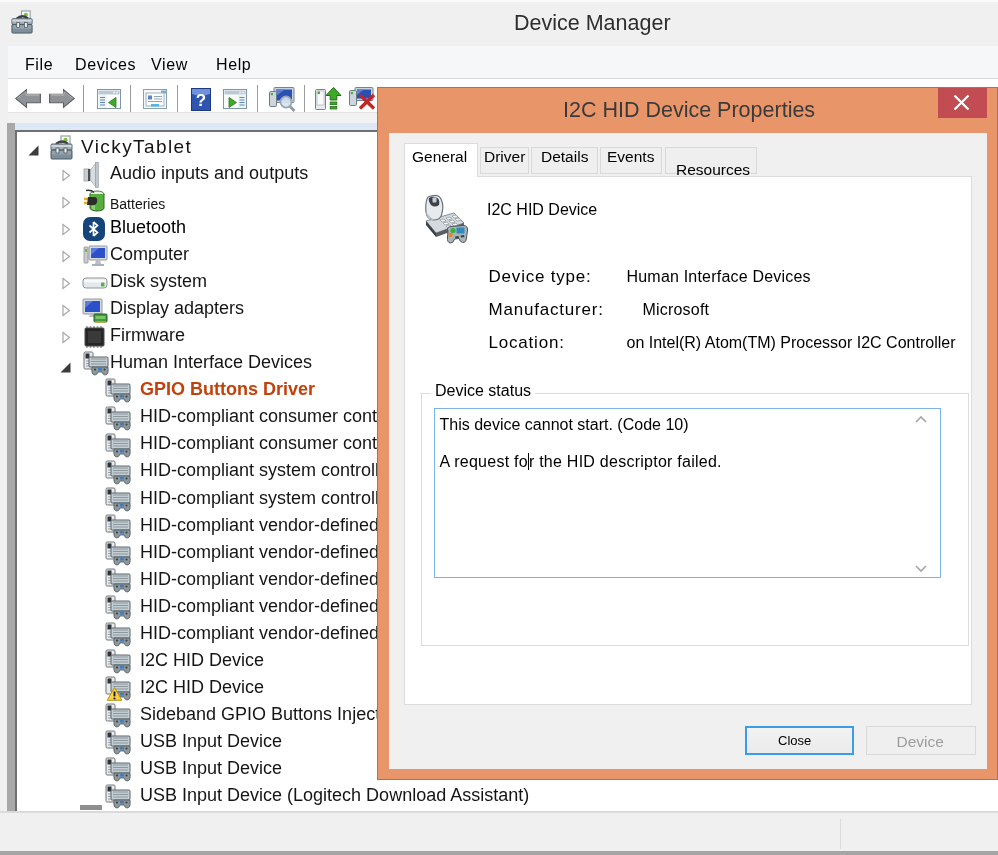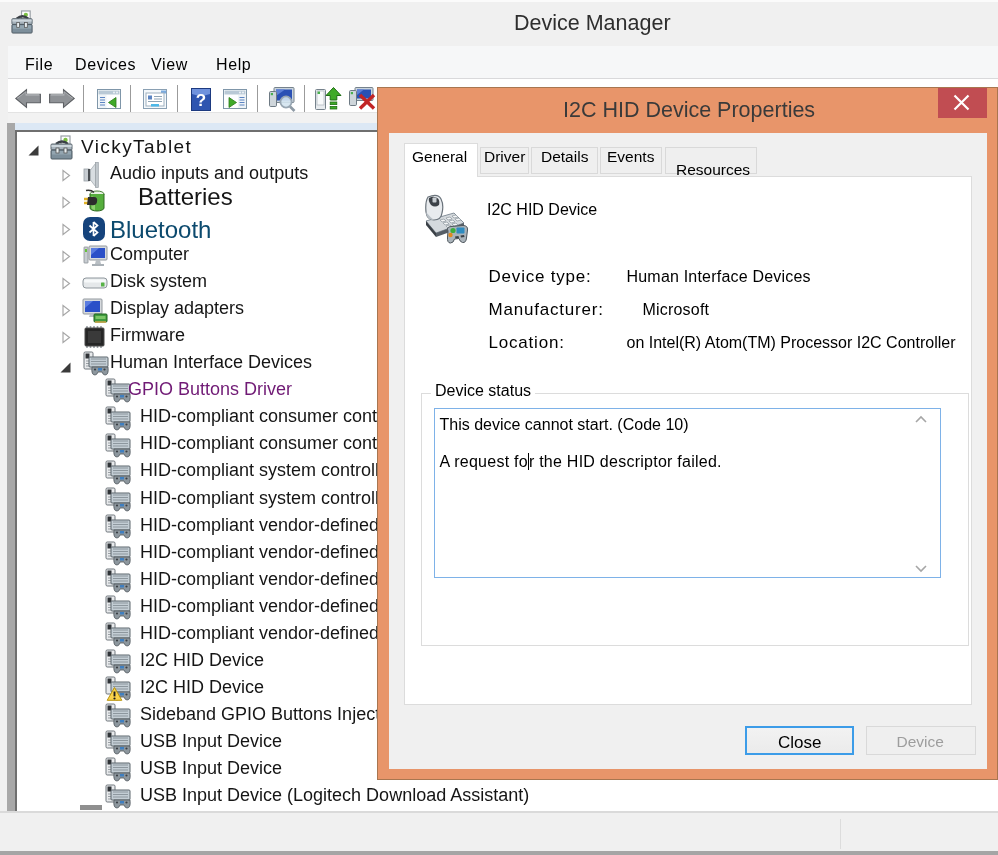--- a/index.html
+++ b/index.html
@@ -148,29 +148,29 @@
         <path d="M3 1.5 L9.5 6.5 L3 11.5 Z" fill="none" stroke="#a8a8a8" stroke-width="1.2"></path>
       </svg></div>
     <div class="abs" style="left:82px;top:188.94px;"><svg width="26" height="26" viewBox="0 0 26 26">
  <ellipse cx="15" cy="5" rx="7" ry="3" fill="#e9f2e4" stroke="#4a7f37" stroke-width="1"></ellipse>
  <path d="M8 5 L8 19 A7 3 0 0 0 22 19 L22 5" fill="#56ae3d" stroke="#2f6b22" stroke-width="1"></path>
  <path d="M9.5 7 L9.5 19 A5.5 2.2 0 0 0 13 21 L13 8.5 Z" fill="#8ed06f"></path>
  <path d="M2 10 L8 10 M2 14 L8 14" stroke="#e0b126" stroke-width="2.4"></path>
  <path d="M6 8 L12 8 Q16 8 15 13 Q14 17 9 16 L5 16 Z" fill="#2c2c2c"></path>
  <path d="M4 1.5 Q9 0.5 12 3.5" fill="none" stroke="#333" stroke-width="1.6"></path>
 </svg></div>
-    <div class="abs txt" style="left:110px;top:185px;font-size:24px;line-height:1;color:#151515;margin-left:28px;">Batteries</div>
+    <div class="abs txt" style="left:110px;top:197px;font-size:14px;line-height:1;color:#151515;">Batteries</div>
     <div class="abs" style="left:60px;top:222.01000000000002px;"><svg width="12" height="13" viewBox="0 0 12 13">
         <path d="M3 1.5 L9.5 6.5 L3 11.5 Z" fill="none" stroke="#a8a8a8" stroke-width="1.2"></path>
       </svg></div>
     <div class="abs" style="left:82px;top:216.01000000000002px;"><svg width="24" height="26" viewBox="0 0 24 26">
  <rect x="1" y="1" width="22" height="24" rx="7" fill="#15437c"></rect>
  <path d="M11.5 6 L11.5 20 M11.5 6 L15.5 9.5 L7.5 16.5 M11.5 20 L15.5 16.5 L7.5 9.5" fill="none" stroke="#fff" stroke-width="1.7"></path>
 </svg></div>
-    <div class="abs txt" style="left:110px;top:217.81000000000003px;font-size:24px;line-height:1;color:#0c4a6e;">Bluetooth</div>
+    <div class="abs txt" style="left:110px;top:217.81000000000003px;font-size:18px;line-height:1;color:#000000;">Bluetooth</div>
     <div class="abs" style="left:60px;top:249.08px;"><svg width="12" height="13" viewBox="0 0 12 13">
         <path d="M3 1.5 L9.5 6.5 L3 11.5 Z" fill="none" stroke="#a8a8a8" stroke-width="1.2"></path>
       </svg></div>
     <div class="abs" style="left:82px;top:243.08px;"><svg width="26" height="26" viewBox="0 0 26 26">
  <rect x="2" y="4" width="4" height="16" rx="0.5" fill="#c8cdd2" stroke="#8a9096" stroke-width="0.8"></rect>
  <rect x="3" y="6" width="2" height="3" fill="#67c23a"></rect>
  <rect x="7" y="3" width="18" height="14" rx="1" fill="#d6dade" stroke="#93999e" stroke-width="1"></rect>
  <rect x="9" y="5" width="14" height="10" fill="#2b50c8"></rect>
  <path d="M9 5 L17 5 L9 12 Z" fill="#5a7ce0"></path>
  <path d="M14 17 L18 17 L19 21 L13 21 Z" fill="#b9bfc4"></path>
@@ -229,21 +229,21 @@
  <rect x="2" y="1" width="9" height="17" rx="1.2" fill="#e8eaec" stroke="#6f767c" stroke-width="1"></rect>
  <rect x="3.5" y="2.5" width="4" height="5" fill="#2f3337"></rect>
  <path d="M4 10 L9 10 M4 12.5 L9 12.5 M4 15 L9 15" stroke="#9aa0a5" stroke-width="1"></path>
  <rect x="7" y="6" width="19" height="10" rx="1" fill="#c3cdd4" stroke="#5d666d" stroke-width="1"></rect>
  <path d="M9 8 L24 8 M9 10.5 L24 10.5 M9 13 L24 13" stroke="#8d979e" stroke-width="1.2"></path>
  <path d="M10 16 Q9 24 13 24 Q15 24 16 21 L20 21 Q21 24 23 24 Q27 24 26 16 Z" fill="#8d979e" stroke="#4e565c" stroke-width="0.8"></path>
  <circle cx="13" cy="18.5" r="1.1" fill="#3a3f44"></circle>
  <circle cx="22.5" cy="18.5" r="1.1" fill="#3a3f44"></circle>
  <rect x="16" y="17" width="4" height="2.5" fill="#3f7fc0"></rect>
 </svg></div>
-    <div class="abs txt" style="left:128px;top:380.23px;font-size:18px;line-height:1;color:#701a75;">GPIO Buttons Driver</div>
+    <div class="abs txt" style="left:140px;top:380.23px;font-size:18px;line-height:1;color:#c2410c;font-weight:bold;">GPIO Buttons Driver</div>
     <div class="abs" style="left:104px;top:405.5px;"><svg width="28" height="26" viewBox="0 0 28 26">
  <rect x="2" y="1" width="9" height="17" rx="1.2" fill="#e8eaec" stroke="#6f767c" stroke-width="1"></rect>
  <rect x="3.5" y="2.5" width="4" height="5" fill="#2f3337"></rect>
  <path d="M4 10 L9 10 M4 12.5 L9 12.5 M4 15 L9 15" stroke="#9aa0a5" stroke-width="1"></path>
  <rect x="7" y="6" width="19" height="10" rx="1" fill="#c3cdd4" stroke="#5d666d" stroke-width="1"></rect>
  <path d="M9 8 L24 8 M9 10.5 L24 10.5 M9 13 L24 13" stroke="#8d979e" stroke-width="1.2"></path>
  <path d="M10 16 Q9 24 13 24 Q15 24 16 21 L20 21 Q21 24 23 24 Q27 24 26 16 Z" fill="#8d979e" stroke="#4e565c" stroke-width="0.8"></path>
  <circle cx="13" cy="18.5" r="1.1" fill="#3a3f44"></circle>
  <circle cx="22.5" cy="18.5" r="1.1" fill="#3a3f44"></circle>
  <rect x="16" y="17" width="4" height="2.5" fill="#3f7fc0"></rect>
@@ -494,15 +494,15 @@
 <div class="abs txt" style="left:439.5px;top:454px;font-size:16px;line-height:1;letter-spacing:0.25px;z-index:14;">A request fo<span style="border-left:1.5px solid #000;">r</span> the HID descriptor failed.</div>
 
 <div class="abs" style="left:913px;top:412px;z-index:14;"><svg width="16" height="12" viewBox="0 0 16 12">
       <path d="M3 8 L8 3 L13 8" fill="none" stroke="#a6a6a6" stroke-width="1.6"></path>
     </svg></div>
 <div class="abs" style="left:913px;top:560px;z-index:14;"><svg width="16" height="12" viewBox="0 0 16 12">
       <path d="M3 4 L8 9 L13 4" fill="none" stroke="#a6a6a6" stroke-width="1.6"></path>
     </svg></div>
 
 <div class="abs" style="left:745px;top:726px;width:109px;height:29px;background:linear-gradient(#f2f2f2,#ebebeb);border:2px solid #3c9ce8;box-sizing:border-box;z-index:12;"></div>
-<div class="abs txt" style="left:778px;top:734px;font-size:17px;line-height:1;z-index:13;">Close</div>
+<div class="abs txt" style="left:778px;top:734px;font-size:13px;line-height:1;z-index:13;">Close</div>
 <div class="abs" style="left:866px;top:726px;width:110px;height:29px;background:#efefef;border:1px solid #d9d9d9;box-sizing:border-box;z-index:12;"></div>
 <div class="abs txt" style="left:896.5px;top:734px;font-size:15.5px;line-height:1;color:#9d9d9d;z-index:13;">Device</div>
 
 </body></html>

